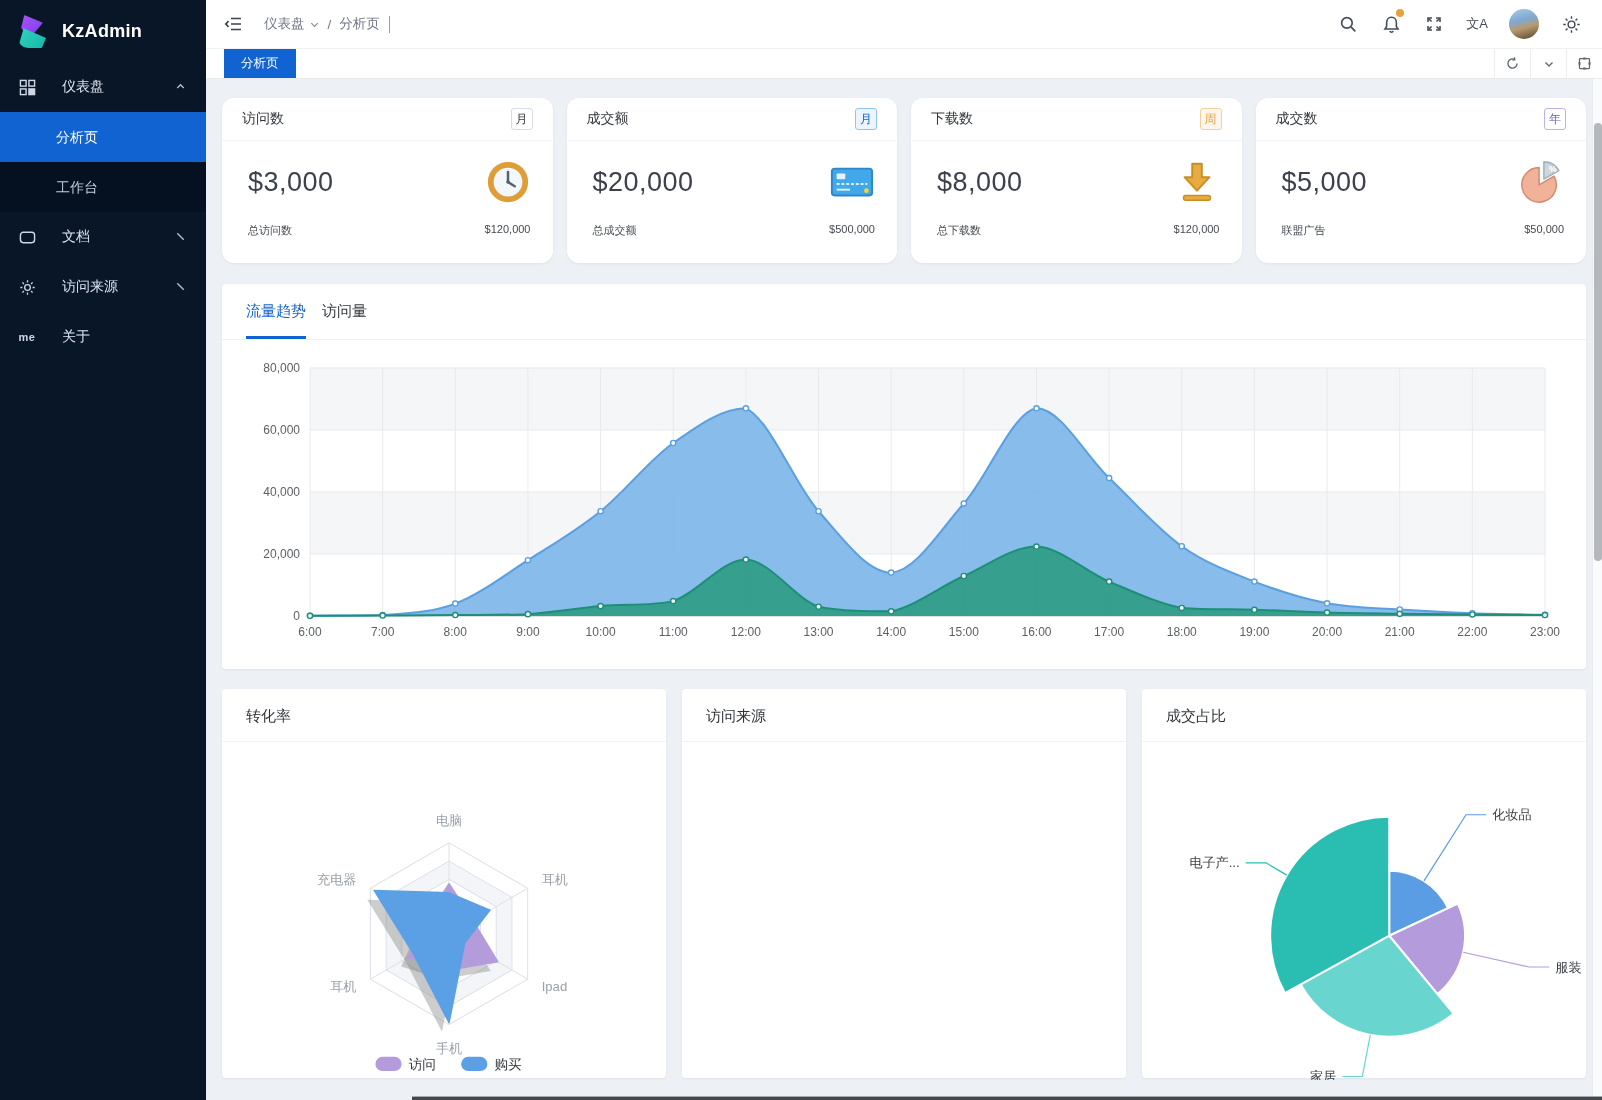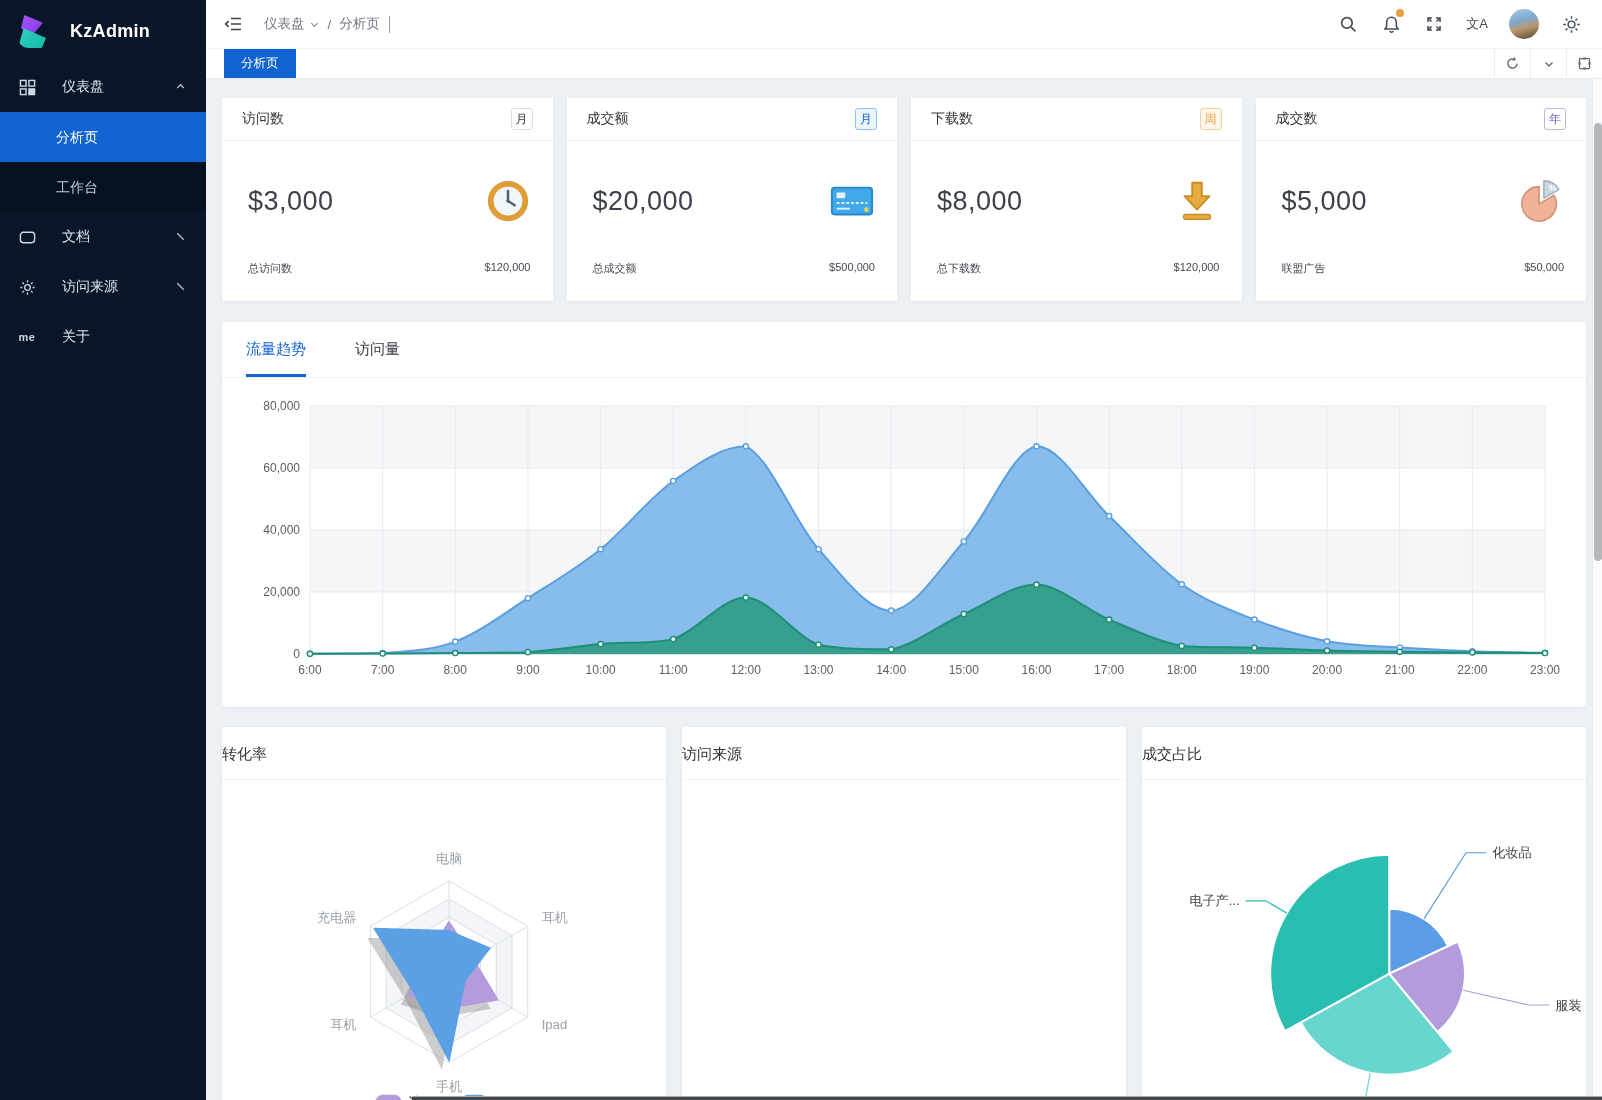--- a/index.html
+++ b/index.html
@@ -2,21 +2,21 @@
 <html><head>
 <meta charset="utf-8">
 <style>
   * { margin:0; padding:0; box-sizing:border-box; }
   html,body { width:1602px; height:1100px; overflow:hidden;
     font-family:"Liberation Sans","DejaVu Sans",sans-serif; background:#edf0f4; }
   .root { display:flex; width:100%; height:100%; position:relative; }
 
   
   .sidebar { width:206px; height:100%; background:#081628; flex:0 0 206px; color:#dce3ee; }
-  .logo-row { display:flex; align-items:center; gap:18px; height:62px; padding:0 18px; }
+  .logo-row { display:flex; align-items:center; gap:10px; height:62px; padding:0 18px; }
   .logo-mark { position:relative; width:34px; height:32px; }
   .logo-tri { position:absolute; width:22px; height:22px; border-radius:5px 10px 5px 10px; }
   .logo-tri.purple { left:3px; top:0; background:linear-gradient(135deg,#a855f7,#7c3aed); clip-path:polygon(15% 0,100% 35%,45% 100%,0 60%); }
   .logo-tri.teal { left:0; top:11px; background:linear-gradient(135deg,#34d3c0,#14b8a6); clip-path:polygon(0 100%,20% 10%,100% 55%,85% 100%); width:28px; }
   .logo-name { font-size:18px; font-weight:bold; color:#ffffff; letter-spacing:.3px; }
   .menu-item { display:flex; align-items:center; height:50px; padding:0 18px; cursor:pointer; font-size:14px; color:#dce3ee; }
   .mi-icon { width:18px; height:18px; margin-right:26px; display:inline-flex; align-items:center; justify-content:center; }
   .mi-icon svg { stroke:#cfd7e4; }
   .mi-icon .me-txt { font-size:11px; font-weight:bold; color:#cfd7e4; letter-spacing:.5px; }
   .mi-label { flex:1; }
@@ -44,43 +44,43 @@
   .tabrow { height:30px; background:#fff; display:flex; align-items:stretch; border-bottom:1px solid #e7eaee; }
   .tab-active { margin-left:18px; background:#1063d1; color:#fff; font-size:12.5px; padding:0 17px; display:flex; align-items:center; cursor:pointer; }
   .tabrow-spacer { flex:1; }
   .tr-ic { width:36px; display:flex; align-items:center; justify-content:center; border-left:1px solid #ebedf0; cursor:pointer; }
   .tr-ic svg { stroke:#5f6670; }
 
   .content { flex:1; padding:19px 16px 0 16px; overflow:hidden; position:relative; }
 
   
   .stat-row { display:flex; gap:14px; }
-  .stat-card { flex:1; height:203px; background:#fff; border-radius:0; box-shadow:0 1px 3px rgba(0,0,0,.06); display:flex; flex-direction:column; }
+  .stat-card { flex:1; height:165px; background:#fff; border-radius:12px; box-shadow:0 1px 3px rgba(0,0,0,.06); display:flex; flex-direction:column; }
   .stat-head { height:43px; display:flex; align-items:center; justify-content:space-between; padding:0 20px; border-bottom:1px solid #f1f3f6; }
   .stat-title { font-size:14px; color:#33373d; }
   .badge { min-width:22px; height:22px; padding:0 4px; border:1px solid #d9dce1; border-radius:3px; font-size:12px; display:flex; align-items:center; justify-content:center; background:#fff; color:#33373d; cursor:pointer; }
   .badge-blue { background:#ecf5ff; border-color:#8fc3f7; color:#1063d1; }
   .badge-orange { background:#fdf6ec; border-color:#f3d19e; color:#e6a23c; }
   .badge-purple { border-color:#c0b1e8; color:#6f5bc0; }
   .stat-body { flex:1; display:flex; align-items:center; justify-content:space-between; padding:0 22px 0 26px; }
   .stat-value { font-size:27px; color:#3c414b; letter-spacing:.5px; }
   .stat-icon { width:46px; height:46px; }
   .stat-foot { display:flex; justify-content:space-between; padding:0 22px 0 26px; height:40px; font-size:11px; color:#454a52; }
 
   
   .trend-card { margin-top:21px; background:#fff; border-radius:4px; box-shadow:0 1px 3px rgba(0,0,0,.06); height:385px; }
-  .trend-tabs { height:56px; display:flex; align-items:stretch; gap:49px; padding:0 24px; border-bottom:1px solid #f0f2f5; }
+  .trend-tabs { height:56px; display:flex; align-items:stretch; gap:16px; padding:0 24px; border-bottom:1px solid #f0f2f5; }
   .trend-tab { display:flex; align-items:center; font-size:15px; color:#33373d; cursor:pointer; position:relative; }
   .trend-tab.active { color:#1063d1; }
   .trend-tab.active::after { content:""; position:absolute; left:0; right:0; bottom:0; height:3px; background:#1063d1; }
 
   
   .bottom-row { display:flex; gap:16px; margin-top:20px; }
   .panel { flex:1; height:389px; background:#fff; border-radius:4px; box-shadow:0 1px 3px rgba(0,0,0,.06); display:flex; flex-direction:column; }
-  .panel-title { height:53px; line-height:53px; font-size:15px; color:#2f3338; border-bottom:1px solid #f0f2f5; }
+  .panel-title { height:53px; line-height:53px; padding-left:24px; font-size:15px; color:#2f3338; border-bottom:1px solid #f0f2f5; }
   .panel-body { flex:1; }
   .panel-body svg, .trend-chart svg { display:block; }
 
   svg text { font-family:"Liberation Sans","DejaVu Sans",sans-serif; }
 
   
   .scrollbar { position:absolute; top:79px; bottom:0; right:0; width:10px; background:#fafbfc; border-left:1px solid #e8eaec; }
   .scroll-thumb { position:absolute; top:44px; left:1px; width:8px; height:438px; background:#b4b7bb; border-radius:4px; }
 
   .bottom-strip { position:absolute; left:206px; right:0; bottom:0; height:4px; background:#43464b; border-top:1px solid #a6aaae; }

